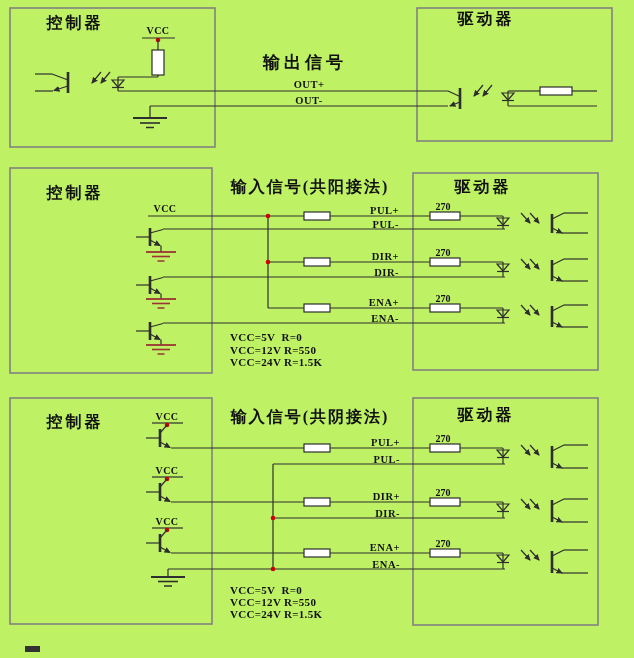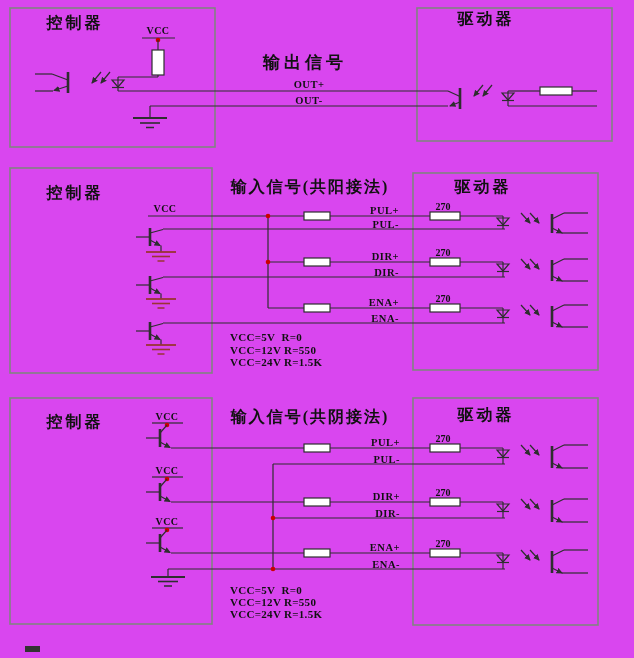--- a/index.html
+++ b/index.html
@@ -1,16 +1,16 @@
 <!DOCTYPE html>
 <html><head>
 <meta charset="utf-8">
 <style>
   html,body{margin:0;padding:0;background:#fff;}
-  .stage{position:relative;width:634px;height:658px;background:#d946ef;overflow:hidden;}
+  .stage{position:relative;width:634px;height:658px;background:#bef264;overflow:hidden;}
   svg{display:block;}
   text{fill:#111;}
   .tt{font:bold 16px "Liberation Serif","DejaVu Serif",serif;letter-spacing:3px;}
   .th{font:bold 16px "Liberation Serif","DejaVu Serif",serif;letter-spacing:2px;}
   .to{font:bold 17px "Liberation Serif","DejaVu Serif",serif;letter-spacing:4px;}
   .ts{font:bold 10.5px "Liberation Serif","DejaVu Serif",serif;letter-spacing:0.5px;}
   .tv{font:bold 10px "Liberation Serif","DejaVu Serif",serif;letter-spacing:0.5px;}
   .tr{font:bold 10px "Liberation Serif","DejaVu Serif",serif;}
   .tn{font:bold 11px "Liberation Serif","DejaVu Serif",serif;letter-spacing:0.3px;}
   .w{stroke:#2e2e2e;stroke-width:1.2;fill:none;}

